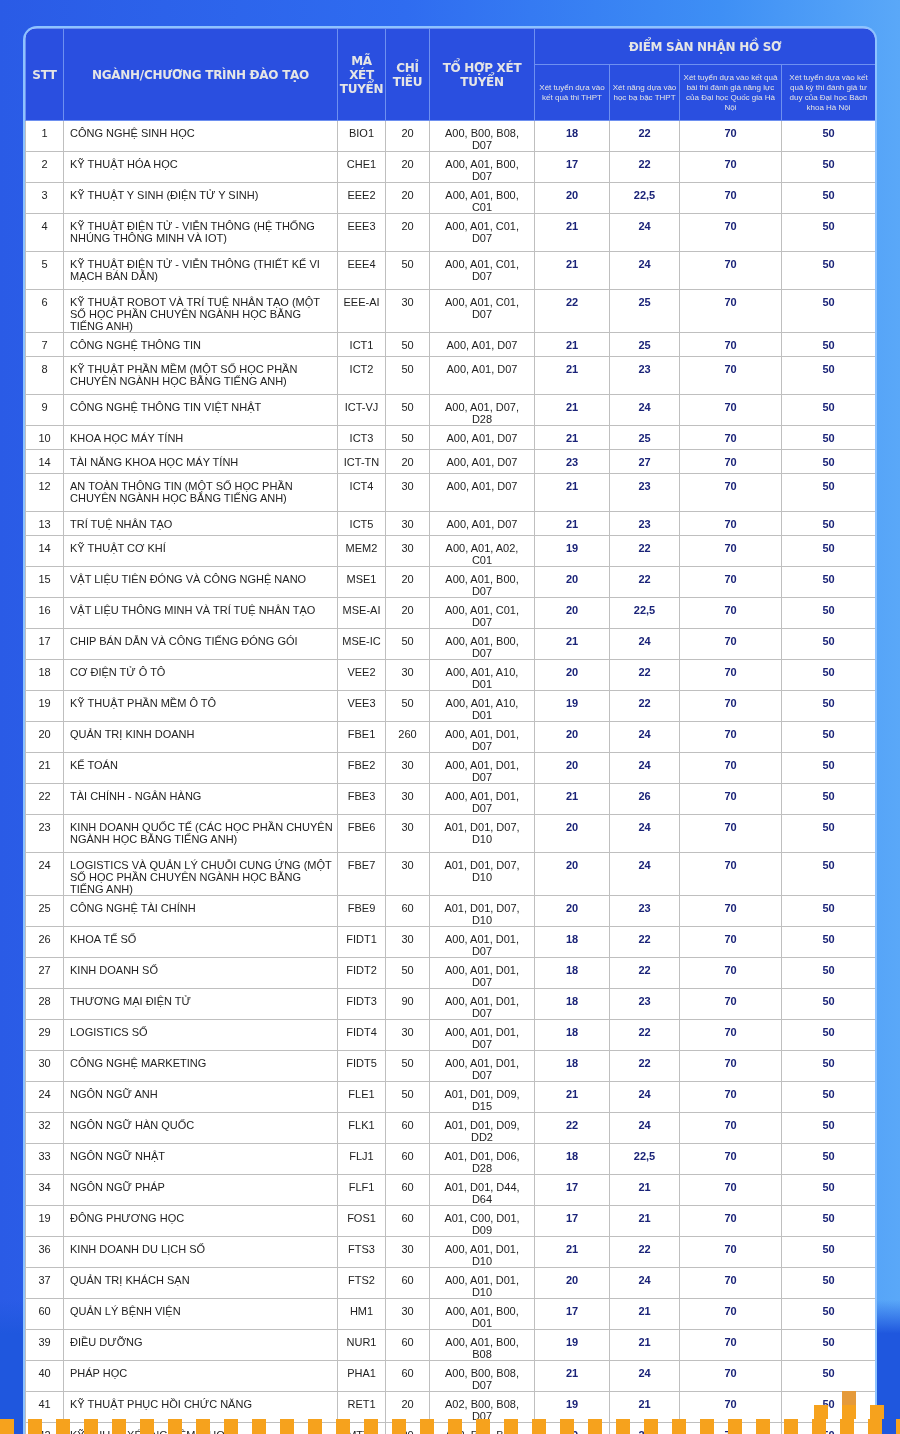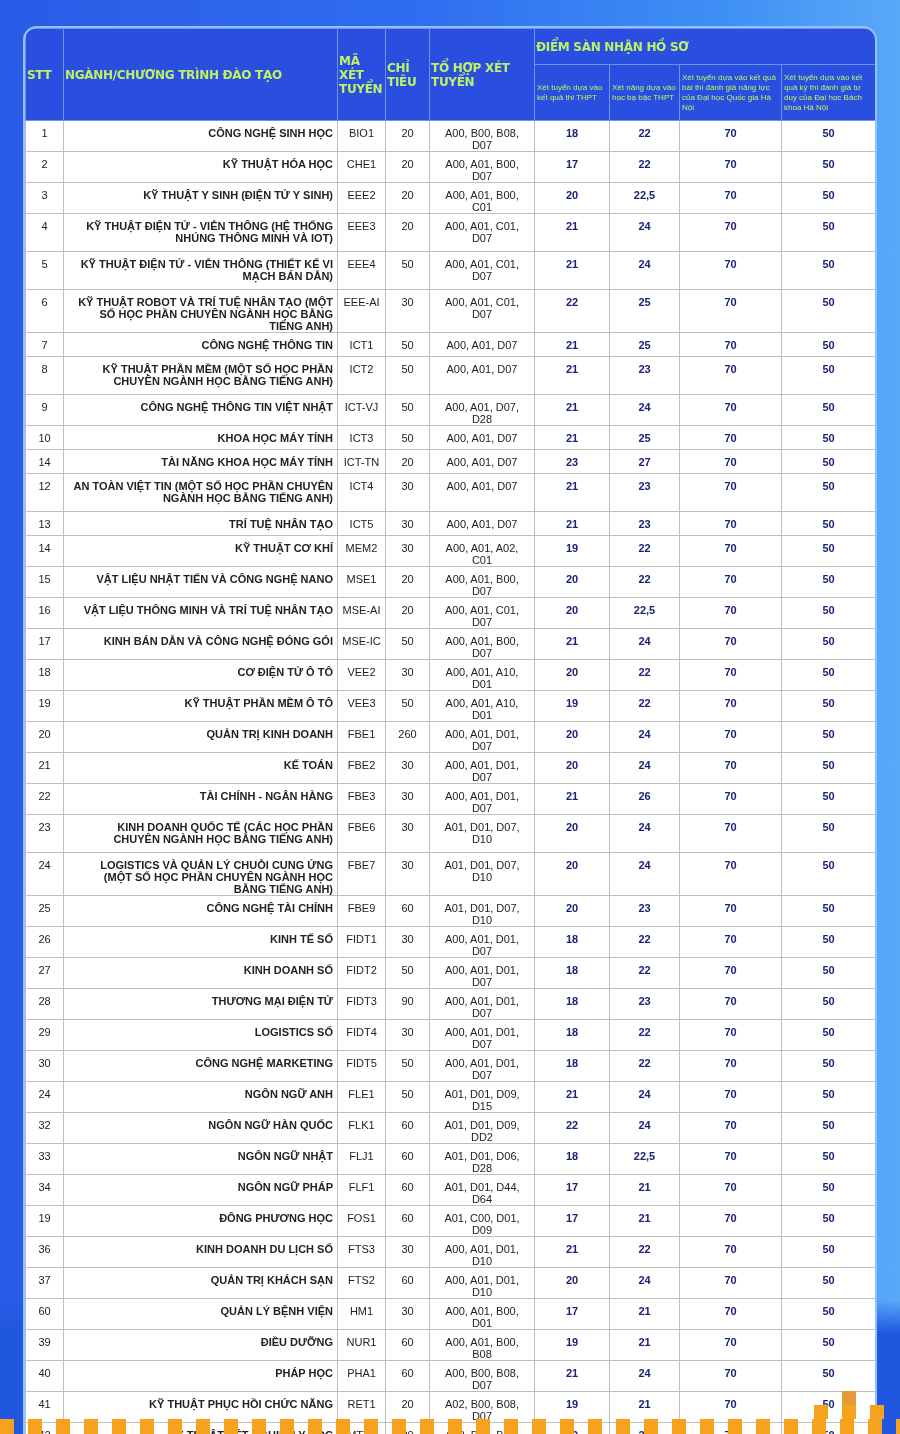--- a/index.html
+++ b/index.html
@@ -12,32 +12,32 @@
     position: absolute; left: 0; right: 0; top: 1300px; bottom: 0;
     background: linear-gradient(180deg, rgba(32,80,220,0) 0%, #1f57de 25%, #1f57de 100%);
   }
   .card {
     position: absolute; left: 25px; top: 28px; width: 850px;
     background: #fff; border-radius: 12px; overflow: hidden;
     box-shadow: 0 0 0 2px #8ec3ff;
   }
   table { border-collapse: collapse; width: 850px; table-layout: fixed; }
   th {
-    background: #2a4fe0; color: #bef264; font-weight: bold;
-    border: 1px solid #6e90f0; text-align: left; vertical-align: middle;
+    background: #2a4fe0; color: #e5e5e5; font-weight: bold;
+    border: 1px solid #6e90f0; text-align: center; vertical-align: middle;
     font-family: "DejaVu Sans", sans-serif;
   }
   th.big { font-size: 12px; letter-spacing: -0.3px; line-height: 14px; }
   th.small { font-size: 8px; font-weight: normal; line-height: 10px; padding: 2px; font-family: "Liberation Sans", sans-serif; }
   td {
     border: 1px solid #bfbfbf; font-size: 11px; color: #222; vertical-align: top;
     padding: 0 4px; height: 24px; line-height: 12px; padding-top: 6px; box-sizing: border-box;
   }
   td.c { text-align: center; }
-  td.name { text-align: right; padding-left: 6px; font-weight: bold; }
+  td.name { text-align: left; padding-left: 6px; }
   td.score { text-align: center; color: #1a2378; font-weight: bold; }
   tr.tall td { height: 38px; }
   .stripes {
     position: absolute; left: 0; right: 0; top: 1419px; height: 15px;
     background: repeating-linear-gradient(90deg, #f6a21d 0 14px, transparent 14px 28px);
   }
   .pixel { position: absolute; width: 14px; height: 14px; background: #f6a21d; }
   .pixel.dim { background: #e59a3a; }
 </style>
 </head>
@@ -191,21 +191,21 @@
           <td class="c">ICT-TN</td>
           <td class="c">20</td>
           <td class="c">A00, A01, D07</td>
           <td class="score">23</td>
           <td class="score">27</td>
           <td class="score">70</td>
           <td class="score">50</td>
         </tr>
         <tr class="tall">
           <td class="c">12</td>
-          <td class="name">AN TOÀN VIỆT TIN (MỘT SỐ HỌC PHẦN CHUYÊN NGÀNH HỌC BẰNG TIẾNG ANH)</td>
+          <td class="name">AN TOÀN THÔNG TIN (MỘT SỐ HỌC PHẦN CHUYÊN NGÀNH HỌC BẰNG TIẾNG ANH)</td>
           <td class="c">ICT4</td>
           <td class="c">30</td>
           <td class="c">A00, A01, D07</td>
           <td class="score">21</td>
           <td class="score">23</td>
           <td class="score">70</td>
           <td class="score">50</td>
         </tr>
         <tr>
           <td class="c">13</td>
@@ -224,21 +224,21 @@
           <td class="c">MEM2</td>
           <td class="c">30</td>
           <td class="c">A00, A01, A02, C01</td>
           <td class="score">19</td>
           <td class="score">22</td>
           <td class="score">70</td>
           <td class="score">50</td>
         </tr>
         <tr>
           <td class="c">15</td>
-          <td class="name">VẬT LIỆU NHẬT TIẾN VÀ CÔNG NGHỆ NANO</td>
+          <td class="name">VẬT LIỆU TIÊN ĐÓNG VÀ CÔNG NGHỆ NANO</td>
           <td class="c">MSE1</td>
           <td class="c">20</td>
           <td class="c">A00, A01, B00, D07</td>
           <td class="score">20</td>
           <td class="score">22</td>
           <td class="score">70</td>
           <td class="score">50</td>
         </tr>
         <tr>
           <td class="c">16</td>
@@ -246,21 +246,21 @@
           <td class="c">MSE-AI</td>
           <td class="c">20</td>
           <td class="c">A00, A01, C01, D07</td>
           <td class="score">20</td>
           <td class="score">22,5</td>
           <td class="score">70</td>
           <td class="score">50</td>
         </tr>
         <tr>
           <td class="c">17</td>
-          <td class="name">KINH BÁN DẪN VÀ CÔNG NGHỆ ĐÓNG GÓI</td>
+          <td class="name">CHIP BÁN DẪN VÀ CÔNG TIẾNG ĐÓNG GÓI</td>
           <td class="c">MSE-IC</td>
           <td class="c">50</td>
           <td class="c">A00, A01, B00, D07</td>
           <td class="score">21</td>
           <td class="score">24</td>
           <td class="score">70</td>
           <td class="score">50</td>
         </tr>
         <tr>
           <td class="c">18</td>
@@ -345,21 +345,21 @@
           <td class="c">FBE9</td>
           <td class="c">60</td>
           <td class="c">A01, D01, D07, D10</td>
           <td class="score">20</td>
           <td class="score">23</td>
           <td class="score">70</td>
           <td class="score">50</td>
         </tr>
         <tr>
           <td class="c">26</td>
-          <td class="name">KINH TẾ SỐ</td>
+          <td class="name">KHOA TẾ SỐ</td>
           <td class="c">FIDT1</td>
           <td class="c">30</td>
           <td class="c">A00, A01, D01, D07</td>
           <td class="score">18</td>
           <td class="score">22</td>
           <td class="score">70</td>
           <td class="score">50</td>
         </tr>
         <tr>
           <td class="c">27</td>

